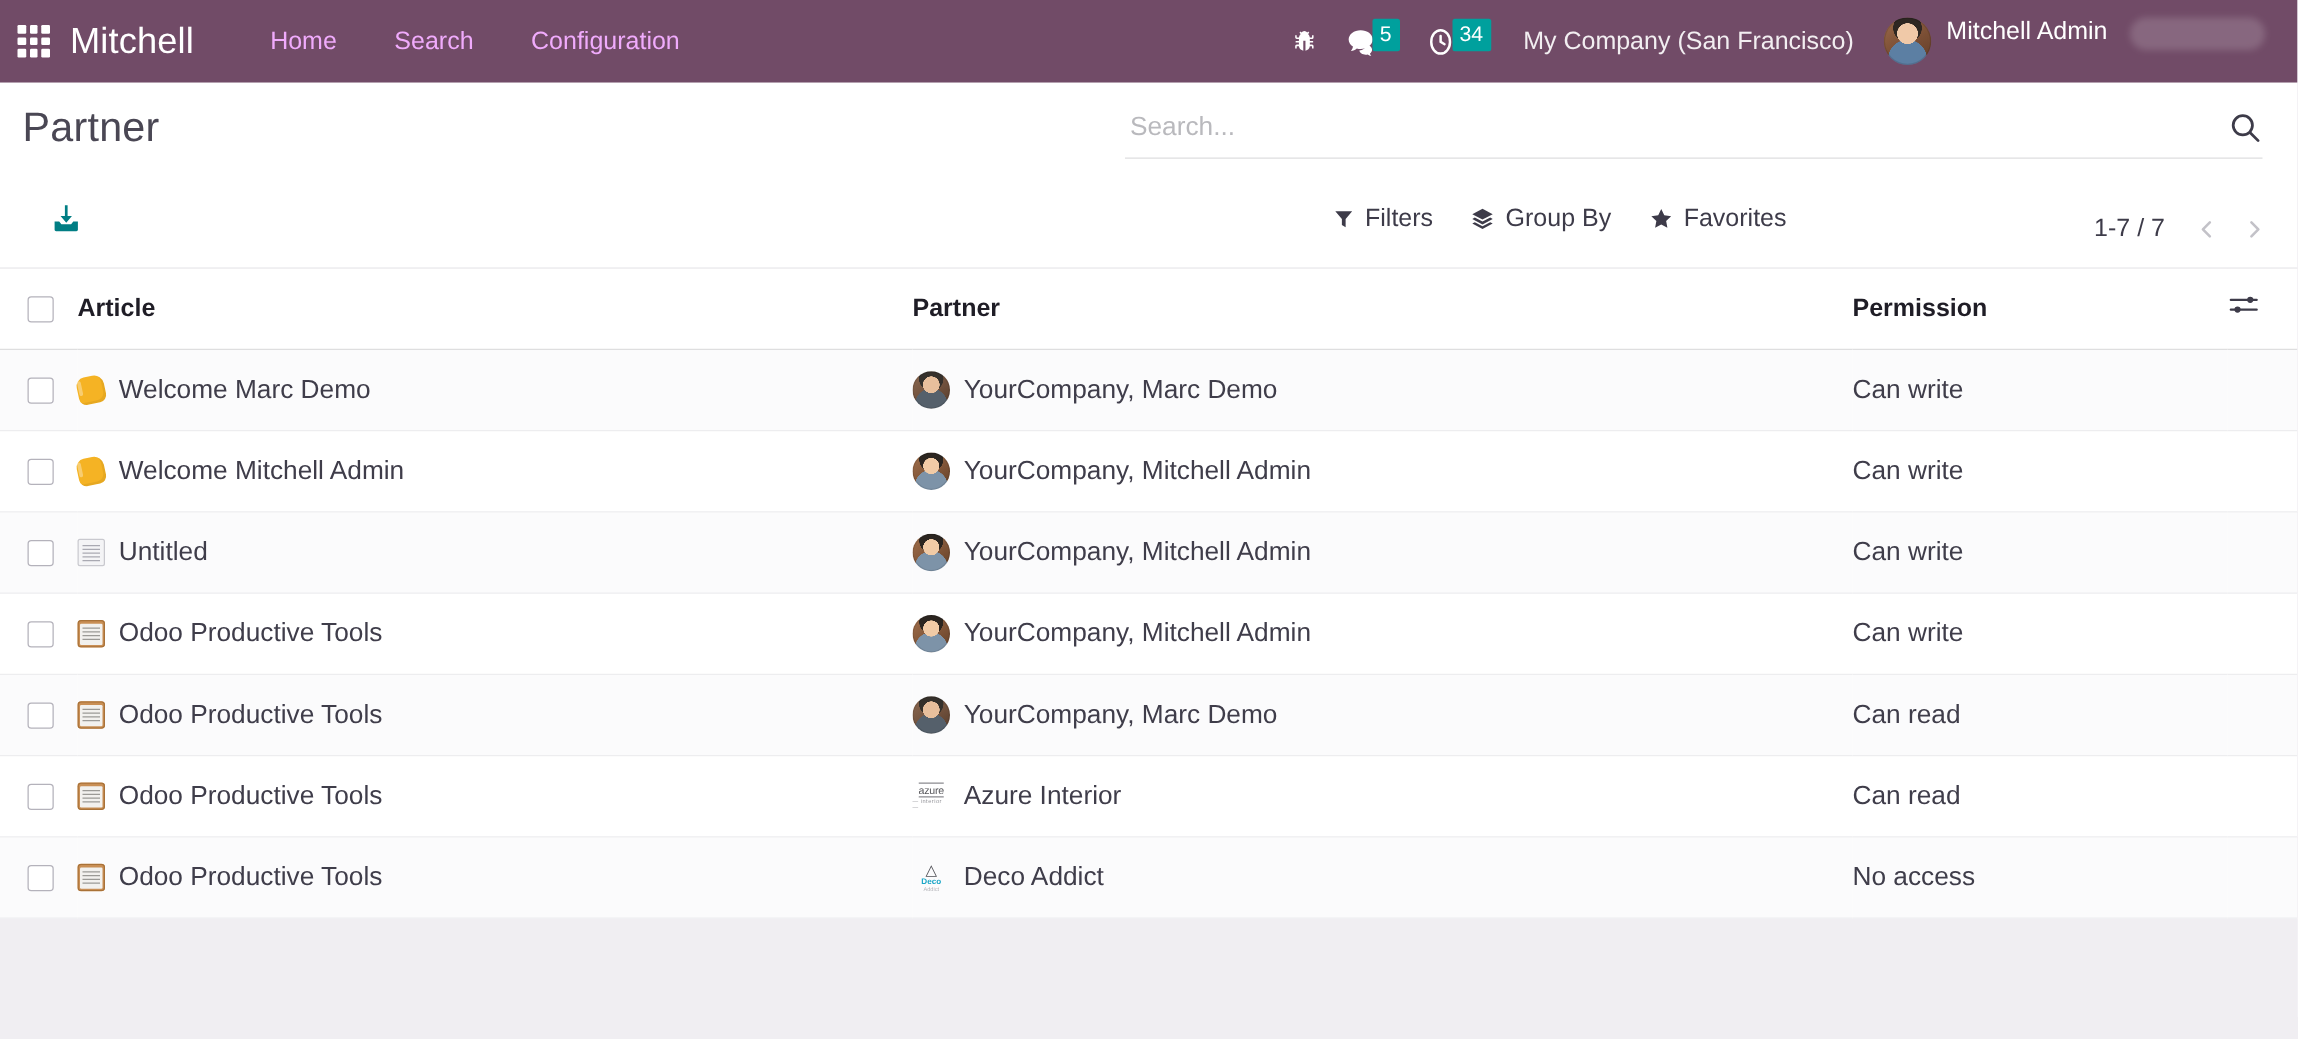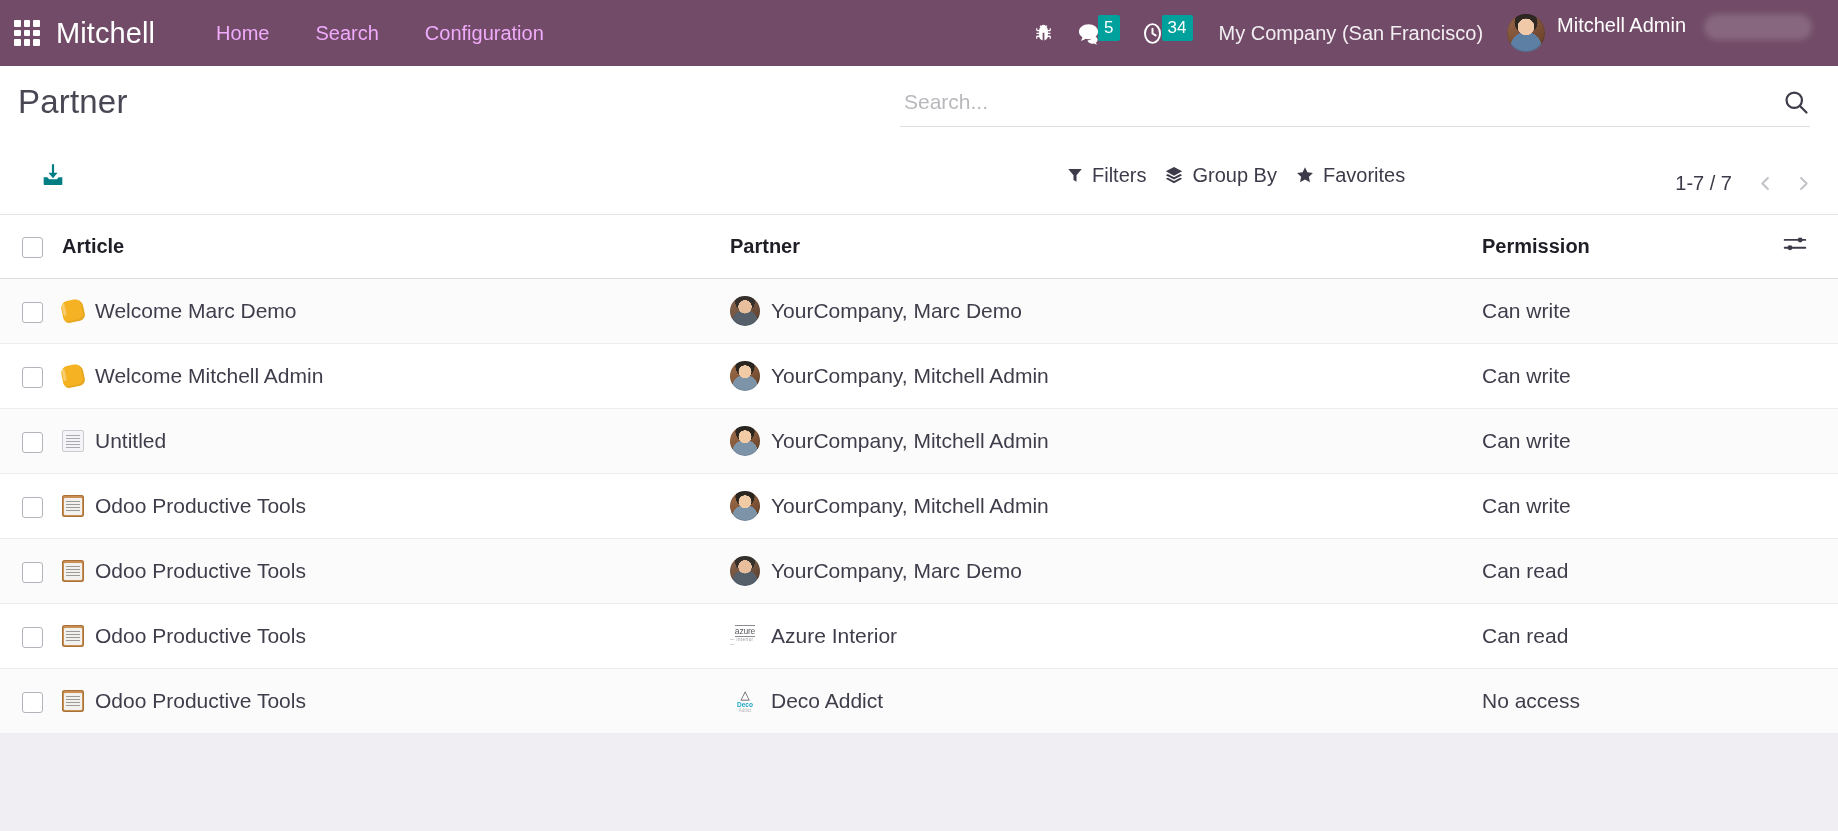--- a/index.html
+++ b/index.html
@@ -165,21 +165,21 @@
   .cp-bottom {
     display: flex;
     align-items: center;
     padding: 12px 18px 14px 18px;
     min-height: 58px;
   }
 
   .cp-left-tools { flex: 0 0 auto; width: 900px; display: flex; align-items: center; padding-left: 22px; }
   .import-icon { cursor: pointer; color: #017e84; display: flex; }
 
-  .cp-filters { flex: 1 1 auto; display: flex; align-items: center; gap: 18px; padding-left: 148px;}
+  .cp-filters { flex: 1 1 auto; display: flex; align-items: center; gap: 30px; padding-left: 148px;}
   .cp-btn {
     display: flex; align-items: center; gap: 8px;
     font-size: 20px; color: #3d3b49;
     cursor: pointer;
     white-space: nowrap;
   }
   .cp-btn svg { display: block; flex: 0 0 auto; }
 
   .pager {
     flex: 0 0 auto; display: flex; align-items: center; gap: 4px; margin-top: 16px;

